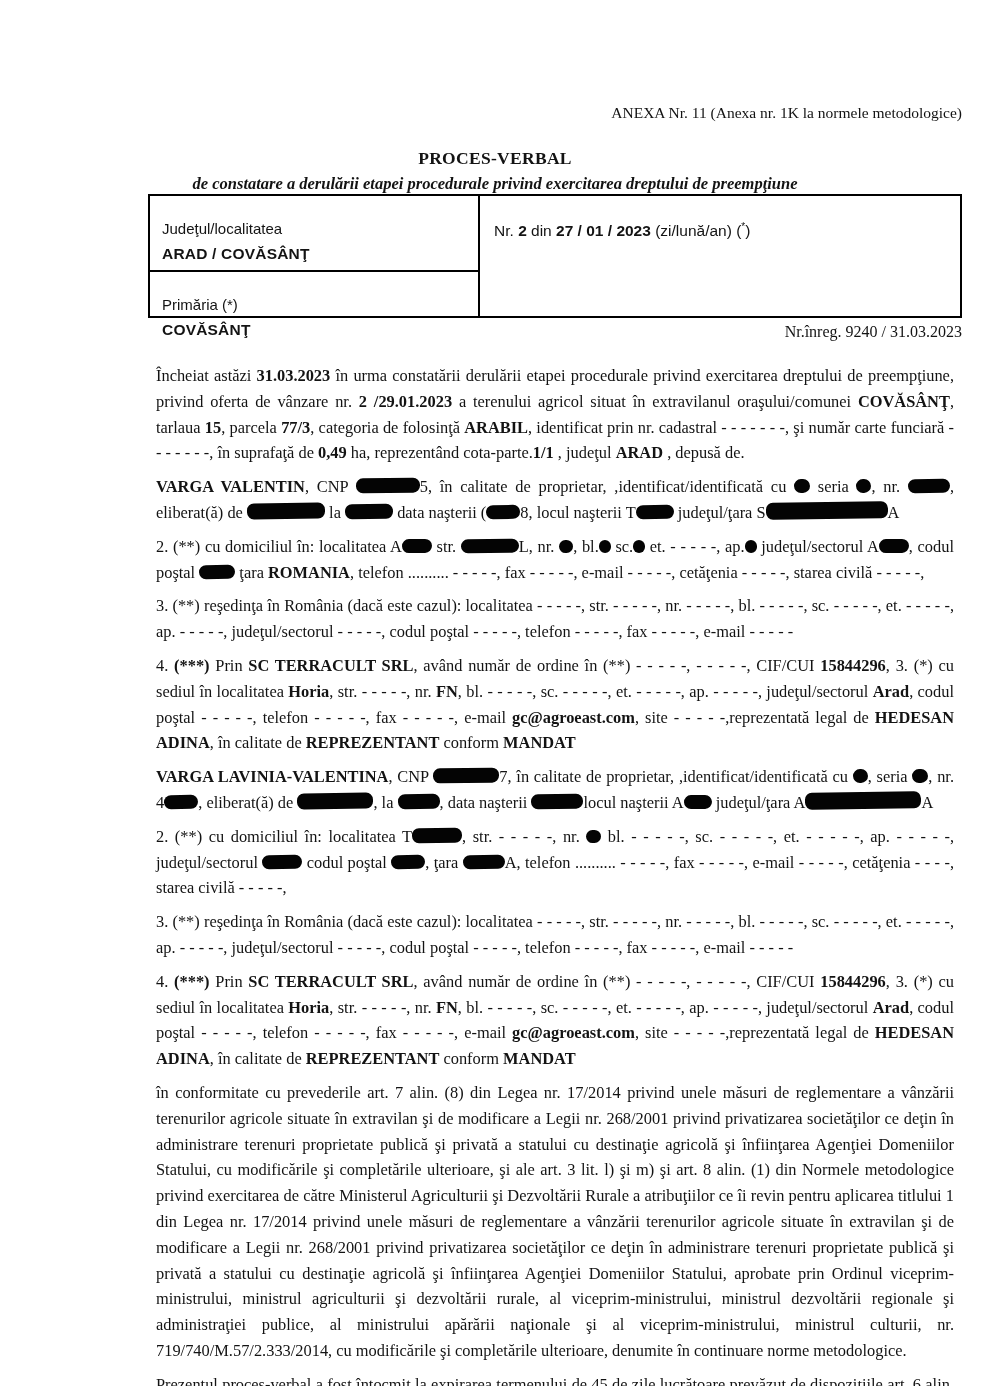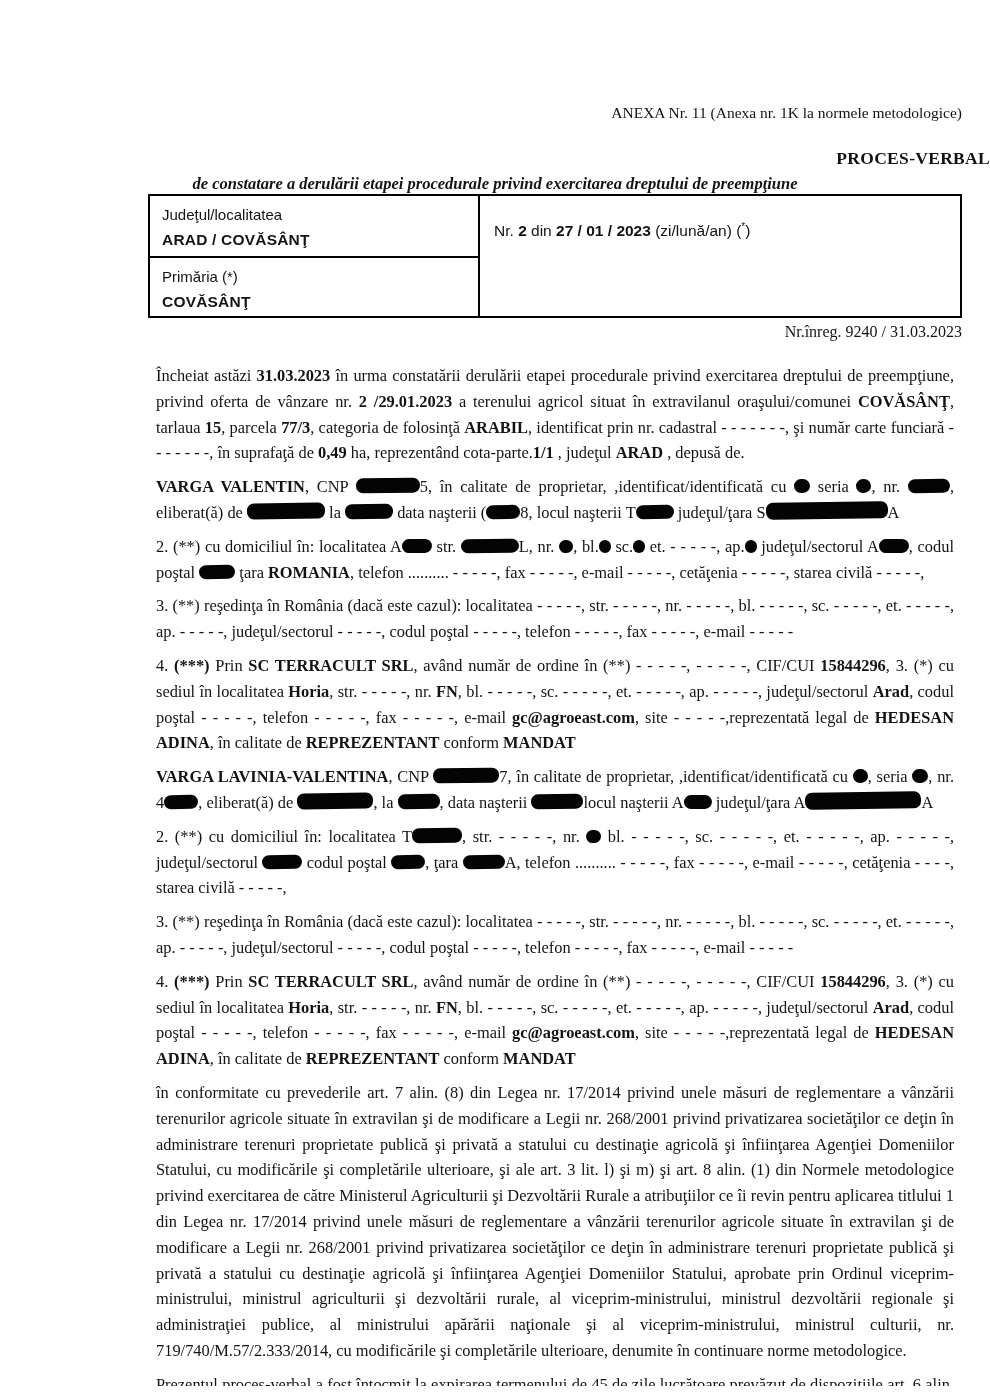--- a/index.html
+++ b/index.html
@@ -6,33 +6,33 @@
   .page {
     position:relative; width:990px; height:1386px; background:#ffffff;
     font-family:"Liberation Serif", serif; color:#131313; overflow:hidden;
   }
   .annex-note {
     position:absolute; top:104px; right:28px;
     font-size:15.5px; white-space:nowrap;
   }
   .doc-title {
     position:absolute; top:148px; left:0; width:100%;
-    text-align:right; font-weight:bold; font-size:17.5px; letter-spacing:0.3px;
+    text-align:center; font-weight:bold; font-size:17.5px; letter-spacing:0.3px;
   }
   .doc-subtitle {
     position:absolute; top:174px; left:0; width:100%;
     text-align:center; font-weight:bold; font-size:16.5px;font-style:italic;
   }
   .reg-table {
     position:absolute; top:194px; left:148px; width:810px; height:120px;
     border:2px solid #000; display:flex;
     font-family:"Liberation Sans", sans-serif; font-size:15px;
   }
   .reg-table .col-left { width:328px; border-right:2px solid #000; display:flex; flex-direction:column; }
-  .reg-table .cell { padding:6px 12px 4px 12px; line-height:25px; flex:1; }
+  .reg-table .cell { padding:20px 12px 4px 12px; line-height:25px; flex:1; }
   .reg-table .cell.first { border-bottom:2px solid #000; }
   .reg-table .cell .val { font-weight:bold; font-size:15.5px; letter-spacing:0.2px; }
   .reg-table .col-right { flex:1; padding:16px 8px 4px 14px; line-height:29px; font-size:15.5px; }
   .reg-note {
     position:absolute; top:323px; right:28px; font-size:16px; white-space:nowrap;
   }
   .doc-body {
     position:absolute; top:355px; left:148px; width:814px;
     font-size:16.4px; line-height:25.8px; text-align:justify;
   }

